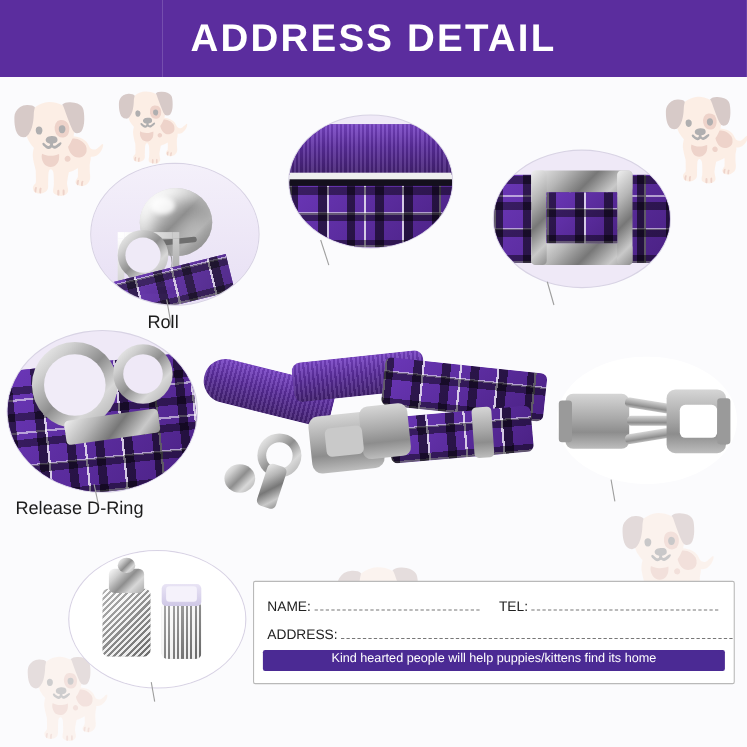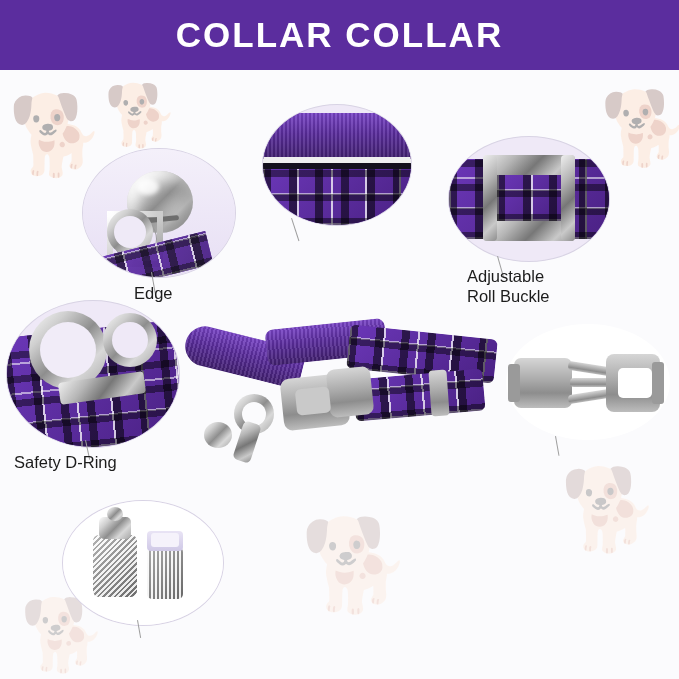--- a/index.html
+++ b/index.html
@@ -135,76 +135,74 @@
 <div id="page">
 
   <div class="wm" style="left:8px;top:96px;font-size:78px;">🐕</div>
   <div class="wm" style="left:104px;top:86px;font-size:60px;">🐕</div>
   <div class="wm" style="left:600px;top:92px;font-size:72px;">🐕</div>
   <div class="wm" style="left:300px;top:520px;font-size:90px;opacity:.18;">🐕</div>
   <div class="wm" style="left:560px;top:470px;font-size:80px;opacity:.2;">🐕</div>
   <div class="wm" style="left:20px;top:600px;font-size:70px;opacity:.18;">🐕</div>
 
   <div class="banner">
-    <div class="banner-title">COLLAR COLLAR</div>
+    <div class="banner-title">ADDRESS DETAIL</div>
   </div>
 
   <div style="position:absolute;left:0;top:0;width:148px;height:70px;background:#ffffff;"></div>
   <div style="position:absolute;left:0;top:0;width:148px;height:70px;background:#5b2d9e;"></div>
 
   <div class="bubble" style="left:82px;top:148px;width:152px;height:128px;border-radius:50%;">
     <div style="position:absolute;inset:0;background:linear-gradient(180deg,#f4f0fa 0%,#e7dff4 100%);"></div>
 
     <div class="metal" style="position:absolute;left:44px;top:22px;width:66px;height:62px;border-radius:50%;box-shadow:inset -8px -10px 16px rgba(0,0,0,.25), inset 8px 8px 14px rgba(255,255,255,.85);"></div>
     <div style="position:absolute;left:54px;top:30px;width:22px;height:16px;border-radius:50%;background:rgba(255,255,255,.8);filter:blur(2px);"></div>
 
     <div style="position:absolute;left:56px;top:68px;width:40px;height:5px;border-radius:3px;background:#6e6e6e;transform:rotate(-6deg);"></div>
 
     <div style="position:absolute;left:24px;top:62px;width:44px;height:44px;border-radius:50%;border:6px solid transparent;border-image:linear-gradient(135deg,#fff,#9a9a9a) 1;box-shadow:0 0 0 1px #9a9a9a inset;"></div>
     <div class="metal" style="position:absolute;left:24px;top:60px;width:46px;height:46px;border-radius:50%;"></div>
     <div style="position:absolute;left:31px;top:67px;width:32px;height:32px;border-radius:50%;background:#efeaf7;"></div>
 
     <div class="plaid" style="position:absolute;left:8px;top:96px;width:120px;height:34px;transform:rotate(-14deg);opacity:.95;"></div>
   </div>
   <div class="leader" style="left:152px;top:272px;width:26px;transform:rotate(80deg);"></div>
-  <div class="caption" style="left:134px;top:283px;">Edge</div>
+  <div class="caption" style="left:134px;top:283px;">Roll</div>
 
   <div class="bubble" style="left:262px;top:104px;width:148px;height:120px;">
     <div class="webbing" style="position:absolute;left:0;top:8px;height:46px;"></div>
     <div style="position:absolute;left:0;top:52px;width:100%;height:10px;background:#efefef;"></div>
     <div class="plaid" style="position:absolute;left:0;top:60px;height:60px;"></div>
     <div style="position:absolute;left:0;top:58px;width:100%;height:6px;background:#14101d;"></div>
   </div>
   <div class="leader" style="left:292px;top:218px;width:24px;transform:rotate(72deg);"></div>
 
   <div class="bubble" style="left:448px;top:136px;width:160px;height:124px;">
     <div class="plaid" style="position:absolute;left:0;top:22px;height:80px;"></div>
 
     <div class="metal-dark" style="position:absolute;left:34px;top:18px;width:92px;height:20px;border-radius:4px;"></div>
     <div class="metal-dark" style="position:absolute;left:34px;top:84px;width:92px;height:20px;border-radius:4px;"></div>
     <div class="metal-dark" style="position:absolute;left:34px;top:18px;width:14px;height:86px;border-radius:4px;"></div>
     <div class="metal-dark" style="position:absolute;left:112px;top:18px;width:14px;height:86px;border-radius:4px;"></div>
     <div class="plaid" style="position:absolute;left:48px;top:38px;width:64px;height:46px;"></div>
   </div>
   <div class="leader" style="left:498px;top:256px;width:22px;transform:rotate(74deg);"></div>
-  <div class="caption" style="left:467px;top:266px;">Adjustable
-Roll Buckle</div>
 
   <div class="bubble" style="left:6px;top:300px;width:172px;height:146px;">
     <div class="plaid" style="position:absolute;left:0;top:28px;height:118px;transform:rotate(-6deg);"></div>
 
     <div class="metal" style="position:absolute;left:22px;top:10px;width:78px;height:78px;border-radius:50%;"></div>
     <div style="position:absolute;left:33px;top:21px;width:56px;height:56px;border-radius:50%;background:#f1ecf8;"></div>
     <div class="metal" style="position:absolute;left:96px;top:12px;width:54px;height:54px;border-radius:50%;"></div>
     <div style="position:absolute;left:105px;top:21px;width:36px;height:36px;border-radius:50%;background:#efe9f7;"></div>
 
     <div class="metal-dark" style="position:absolute;left:52px;top:76px;width:86px;height:22px;border-radius:4px;transform:rotate(-8deg);"></div>
   </div>
   <div class="leader" style="left:86px;top:440px;width:20px;transform:rotate(78deg);"></div>
-  <div class="caption" style="left:14px;top:452px;">Safety D-Ring</div>
+  <div class="caption" style="left:14px;top:452px;">Release D-Ring</div>
 
   <div class="bubble noborder" style="left:506px;top:324px;width:164px;height:116px;background:transparent;border-radius:0;">
     <div style="position:absolute;inset:0;border-radius:50%;background:#ffffff;"></div>
 
     <div class="grey-plastic" style="position:absolute;left:8px;top:34px;width:58px;height:50px;border-radius:7px;"></div>
     <div style="position:absolute;left:2px;top:40px;width:12px;height:38px;border-radius:3px;background:#9a9a9a;"></div>
 
     <div class="grey-plastic" style="position:absolute;left:62px;top:40px;width:42px;height:9px;border-radius:4px;transform:rotate(9deg);"></div>
     <div class="grey-plastic" style="position:absolute;left:62px;top:68px;width:42px;height:9px;border-radius:4px;transform:rotate(-9deg);"></div>
     <div class="grey-plastic" style="position:absolute;left:64px;top:54px;width:44px;height:9px;border-radius:4px;"></div>
@@ -241,14 +239,27 @@
     <div class="metal-dark" style="position:absolute;left:30px;top:34px;width:44px;height:62px;border-radius:6px;background-image:repeating-linear-gradient(135deg,rgba(255,255,255,.8) 0 2px,rgba(0,0,0,.25) 2px 4px),linear-gradient(135deg,#f0f0f0,#8f8f8f);"></div>
     <div class="metal" style="position:absolute;left:36px;top:16px;width:32px;height:22px;border-radius:5px;"></div>
     <div class="metal" style="position:absolute;left:44px;top:6px;width:16px;height:14px;border-radius:50%;"></div>
 
     <div class="metal-dark" style="position:absolute;left:84px;top:46px;width:36px;height:52px;border-radius:5px;background-image:repeating-linear-gradient(90deg,rgba(255,255,255,.85) 0 2px,rgba(0,0,0,.28) 2px 4px),linear-gradient(135deg,#ededed,#8f8f8f);"></div>
     <div style="position:absolute;left:84px;top:30px;width:36px;height:20px;border-radius:4px;background:linear-gradient(180deg,#e9e4f5,#cfc8e6);"></div>
     <div style="position:absolute;left:88px;top:32px;width:28px;height:14px;border-radius:3px;background:#f5f2fb;"></div>
   </div>
   <div class="leader" style="left:138px;top:620px;width:18px;transform:rotate(80deg);"></div>
 
+  <div class="idcard" style="left:230px;top:528px;width:436px;height:92px;">
+    <div class="idrow" style="left:12px;top:14px;">
+      <span>NAME:</span>
+      <span class="dots" style="width:150px;"></span>
+      <span style="padding-left:14px;">TEL:</span>
+      <span class="dots" style="width:170px;"></span>
+    </div>
+    <div class="idrow" style="left:12px;top:40px;">
+      <span>ADDRESS:</span>
+      <span class="dots" style="width:356px;"></span>
+    </div>
+    <div class="idbanner" style="left:8px;top:62px;width:420px;height:19px;">Kind hearted people will help puppies/kittens find its home</div>
+  </div>
 
 </div>
 
 </body></html>

